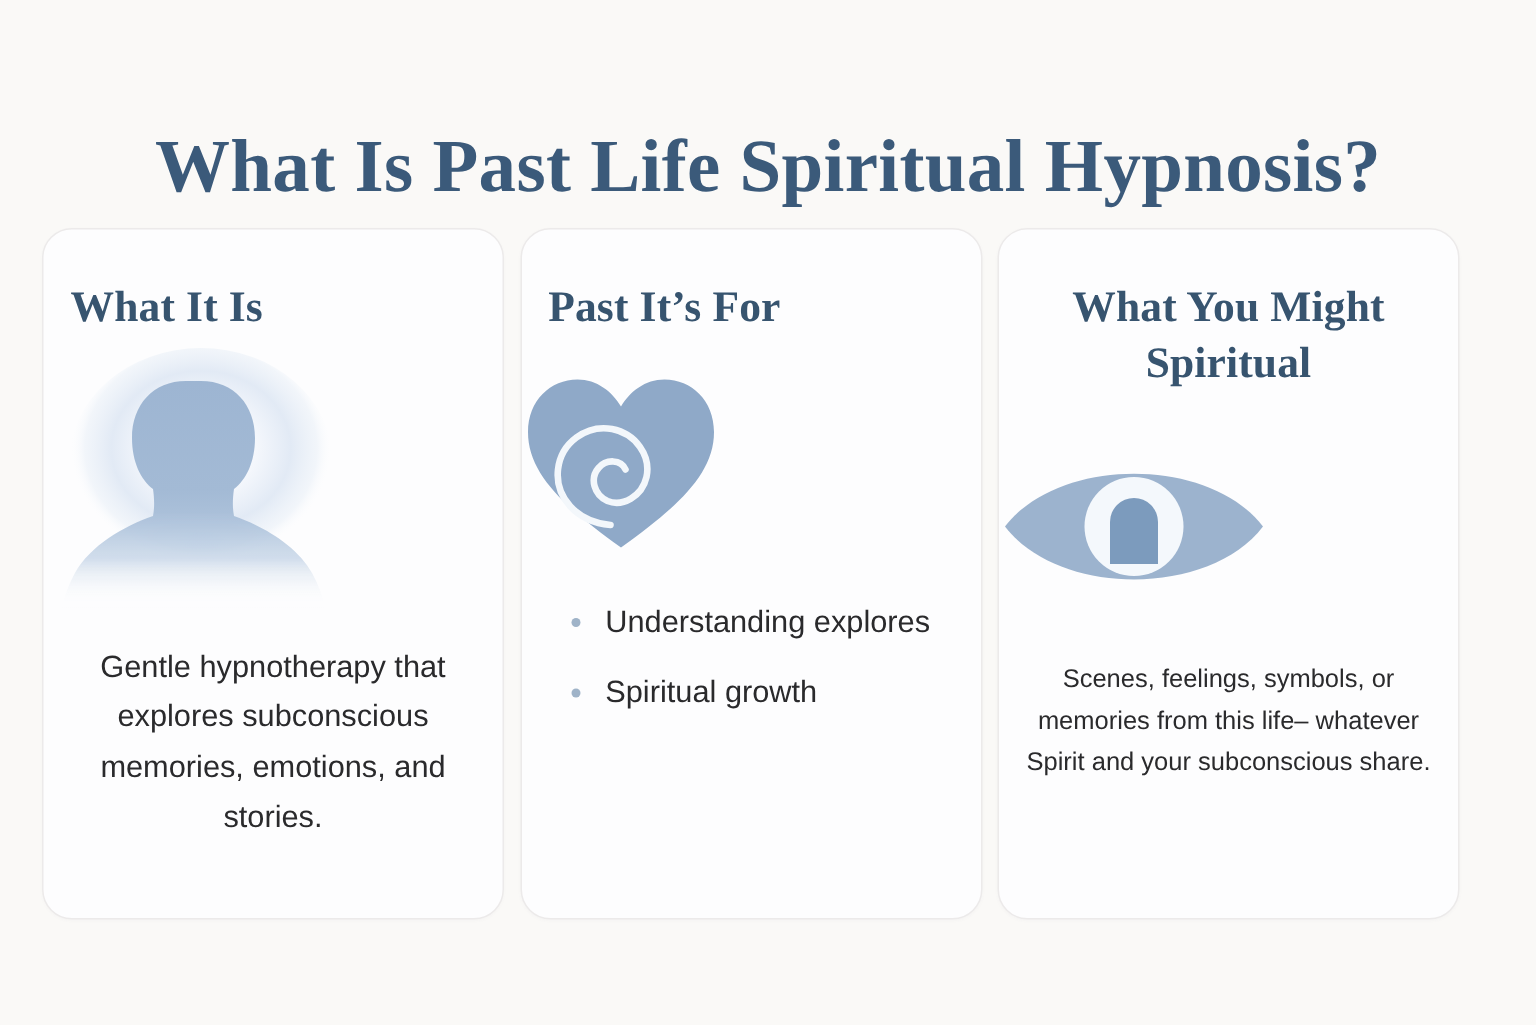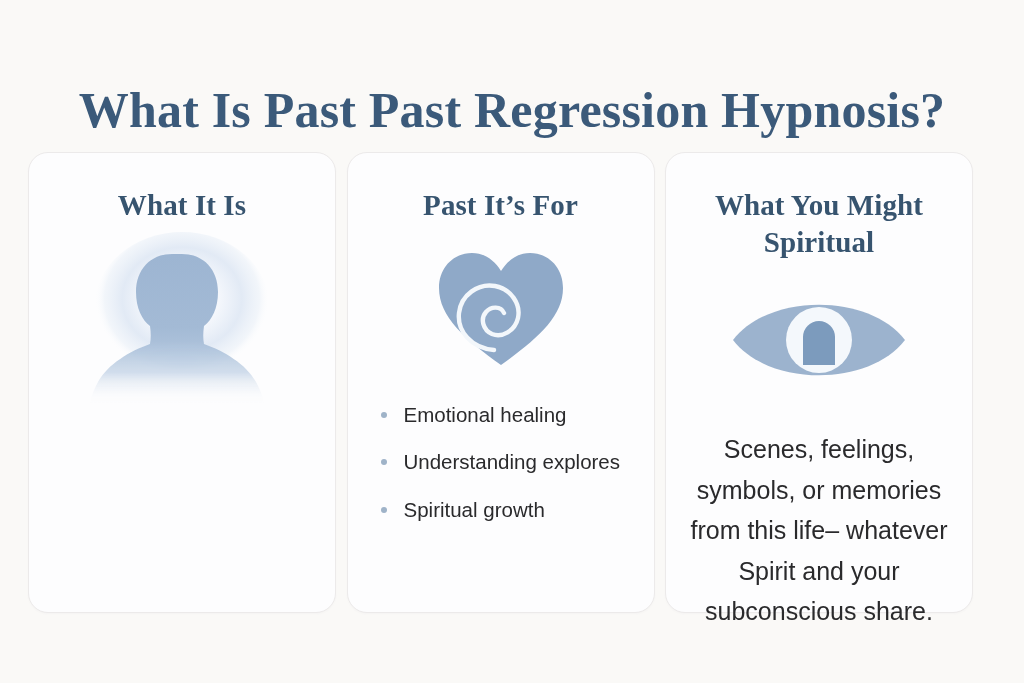--- a/index.html
+++ b/index.html
@@ -50,21 +50,21 @@
     position: relative;
     width: 308px;
     height: 461px;
     background: #fdfdfe;
     border: 1px solid #eceaea;
     border-radius: 20px;
     box-sizing: border-box;
     box-shadow: 0 1px 2px rgba(120,120,130,0.035);
     display: flex;
     flex-direction: column;
-    align-items: center;
+    align-items: flex-start;
   }
 
   .card-heading {
     font-family: "Liberation Serif", "DejaVu Serif", serif;
     font-size: 29px;
     font-weight: 700;
     color: #37546f;
     text-align: center;
     line-height: 1.28;
     margin-top: 34px;
@@ -85,21 +85,21 @@
   
   .card-body {
     font-family: "Liberation Sans", sans-serif;
     font-size: 20.5px;
     color: #2a2a2c;
     text-align: center;
     line-height: 1.62;
     padding: 0 16px;
   }
   .card-body.c1 { margin-top: 18px; }
-  .card-body.c3 { margin-top: 36px; font-size: 25px; }
+  .card-body.c3 { margin-top: 24px; font-size: 17px; }
 
   
   .bullet-list {
     list-style: none;
     margin: 24px 0 0 0;
     padding: 0 26px 0 30px;
     width: 100%;
     box-sizing: border-box;
   }
   .bullet-item {
@@ -121,21 +121,21 @@
     height: 6px;
     border-radius: 50%;
     background: #9fb3c8;
   }
 </style>
 </head>
 <body>
 
 <div class="page">
 
-  <h1 class="page-title">What Is Past Past Regression Hypnosis?</h1>
+  <h1 class="page-title">What Is Past Life Spiritual Hypnosis?</h1>
 
   <div class="card-row">
 
     <div class="card">
       <div class="card-heading">What It Is</div>
 
       <div class="icon-wrap icon-person">
         <svg width="210" height="180" viewBox="0 0 210 180" aria-hidden="true">
           <defs>
             <radialGradient id="halo" cx="50%" cy="44%" r="50%">
@@ -172,20 +172,21 @@
                      L12 176
                      c2 -9 5 -17 9 -24
                      c10 -18 32 -31 52 -38
                      c1 -5 1 -11 0 -18
                      c-8 -6 -14 -18 -14 -34
                      c0 -22 14 -38 36 -38 z" fill="url(#figGrad)"></path>
           </g>
         </svg>
       </div>
 
+      <div class="card-body c1">Gentle hypnotherapy that explores subconscious memories, emotions, and stories.</div>
     </div>
 
     <div class="card">
       <div class="card-heading">Past It’s For</div>
 
       <div class="icon-wrap icon-heart">
         <svg width="132" height="126" viewBox="0 0 132 126" aria-hidden="true">
           <path d="M66 120
                    C 30 94, 4 72, 4 43
                    C 4 22, 19 8, 37 8
@@ -199,24 +200,20 @@
                    C 76 44, 86 59, 83 73
                    C 80 86, 67 93, 57 89
                    C 48 85, 45 74, 51 67
                    C 56 61, 66 61, 69 68" fill="none" stroke="#f3f7fb" stroke-width="4.4" stroke-linecap="round" stroke-linejoin="round"></path>
         </svg>
       </div>
 
       <ul class="bullet-list">
         <li class="bullet-item">
           <span class="bullet-dot"></span>
-          <span>Emotional healing</span>
-        </li>
-        <li class="bullet-item">
-          <span class="bullet-dot"></span>
           <span>Understanding explores</span>
         </li>
         <li class="bullet-item">
           <span class="bullet-dot"></span>
           <span>Spiritual growth</span>
         </li>
       </ul>
     </div>
 
     <div class="card">

